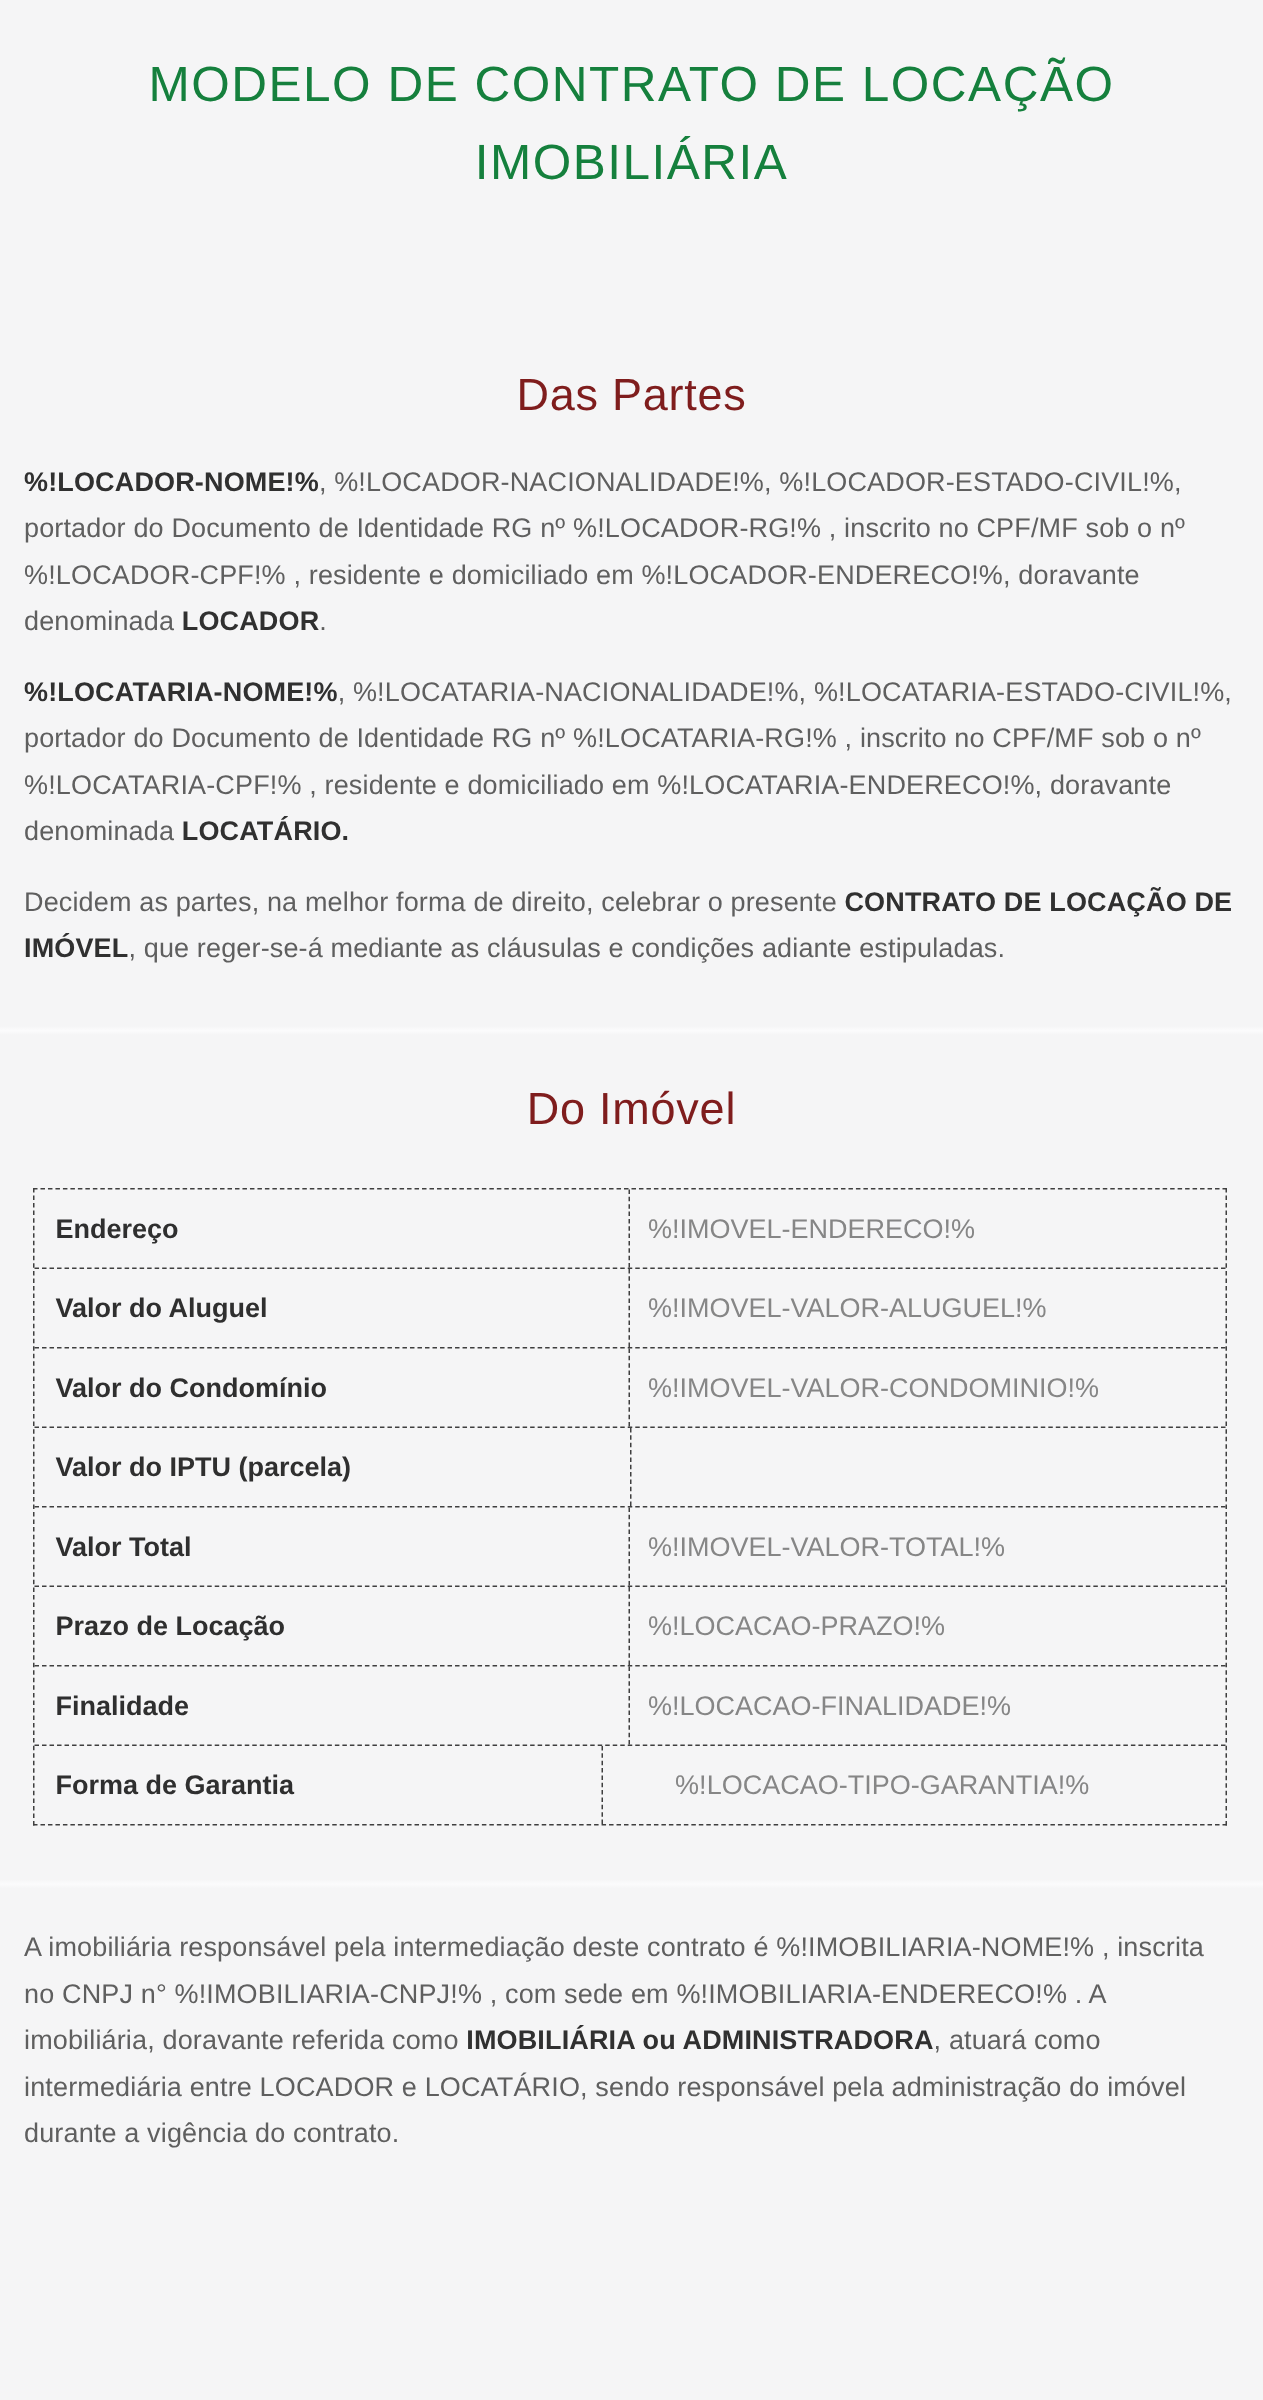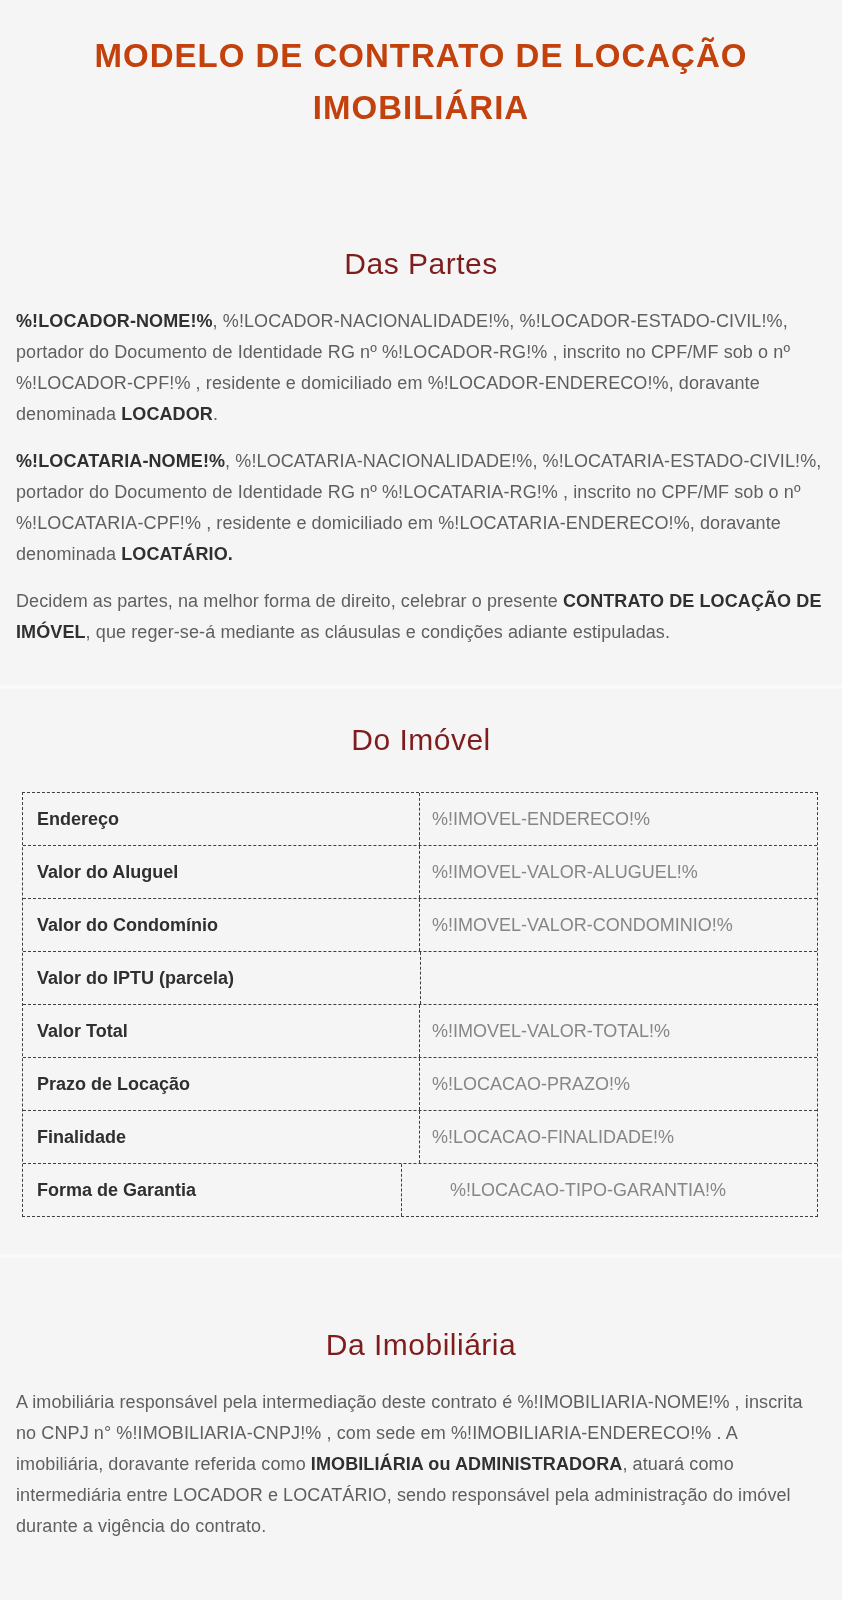--- a/index.html
+++ b/index.html
@@ -10,23 +10,23 @@
     font-family:"Liberation Sans", sans-serif;
     color:#5f5f5f;
     overflow:hidden;
   }
   .page { width:842px; height:1600px; position:relative; }
 
   h1.doc-title {
     padding-top:30px;
     font-size:33px;
     line-height:52px;
-    font-weight:700;
+    font-weight:400;
     letter-spacing:1px;
-    color:#c2410c;
+    color:#15803d;
     text-align:center;
     max-width:740px;
     margin:0 auto;
   }
   h2.section-heading {
     font-size:30px;
     line-height:36px;
     font-weight:400;
     letter-spacing:0.5px;
     color:#7f1d1d;
@@ -132,19 +132,18 @@
       <div class="t-cell t-value">%!LOCACAO-FINALIDADE!%</div>
     </div>
     <div class="t-row">
       <div class="t-cell t-label">Forma de Garantia</div>
       <div class="t-cell t-value">%!LOCACAO-TIPO-GARANTIA!%</div>
     </div>
   </div>
 
   <div class="section-divider"></div>
 
-  <h2 class="section-heading h2-imobiliaria">Da Imobiliária</h2>
 
   <div class="text-block">
     <p class="body-p p-first"><span>A imobiliária responsável pela intermediação deste contrato é %!IMOBILIARIA-NOME!% , inscrita no CNPJ n° %!IMOBILIARIA-CNPJ!% , com sede em %!IMOBILIARIA-ENDERECO!% . A imobiliária, doravante referida como </span><span class="b">IMOBILIÁRIA ou ADMINISTRADORA</span><span>, atuará como intermediária entre LOCADOR e LOCATÁRIO, sendo responsável pela administração do imóvel durante a vigência do contrato.</span></p>
   </div>
 
 </div>
 
 </body></html>

